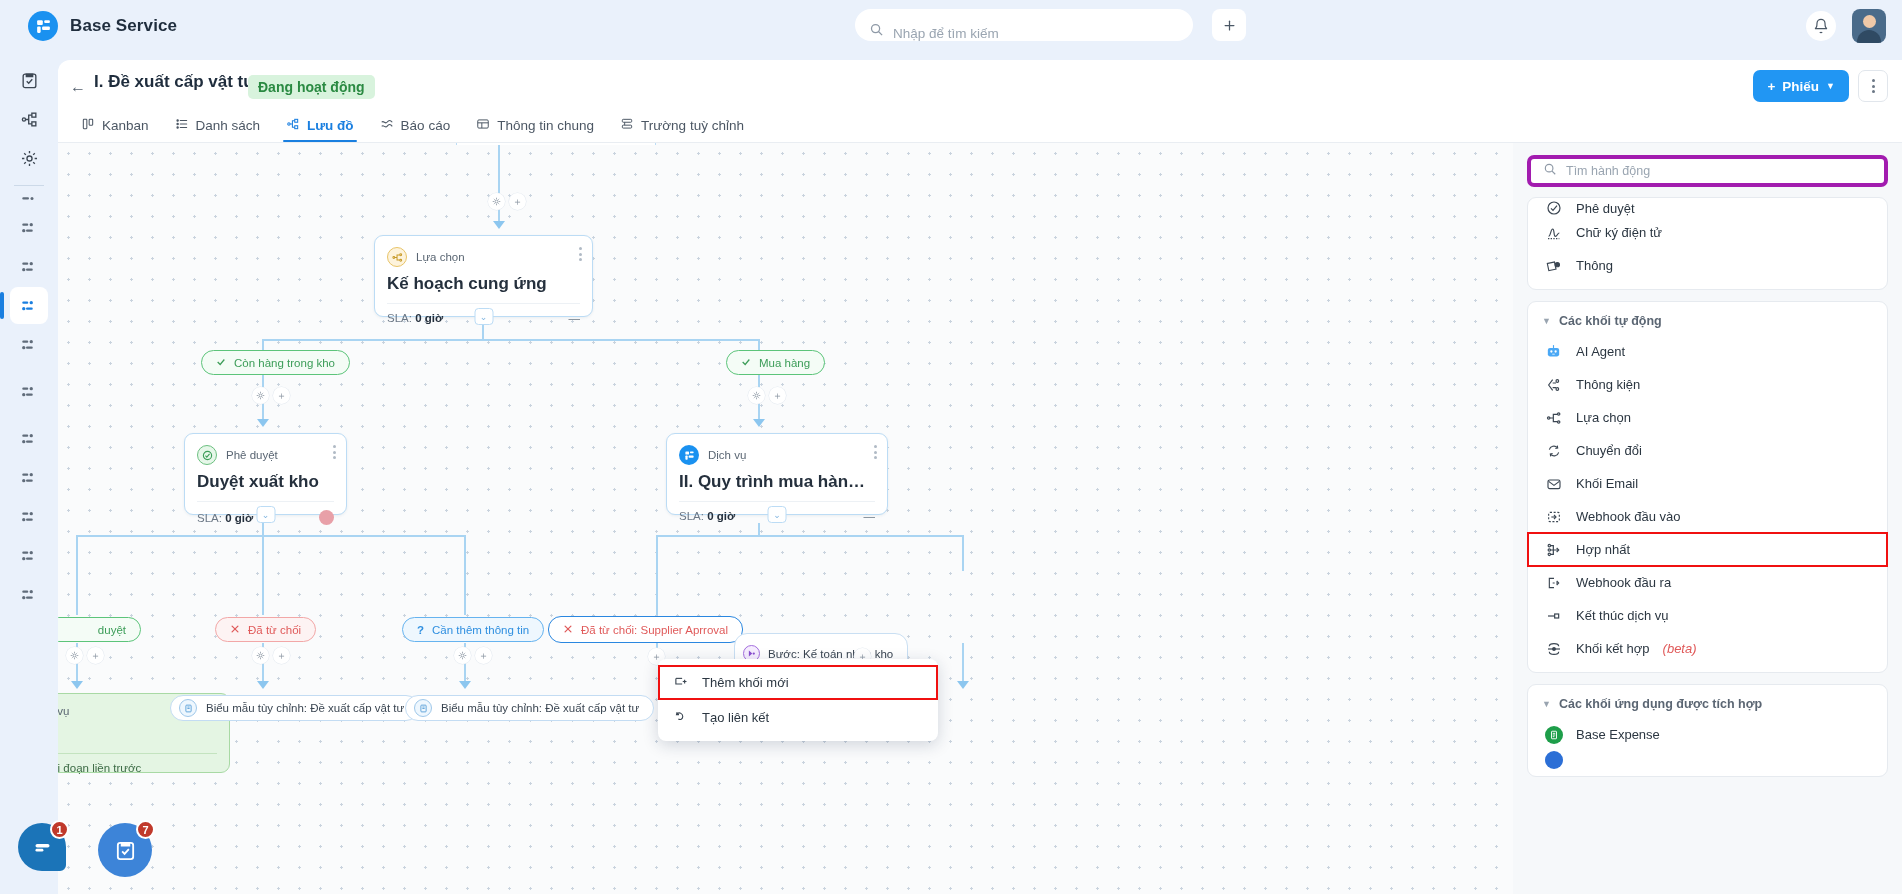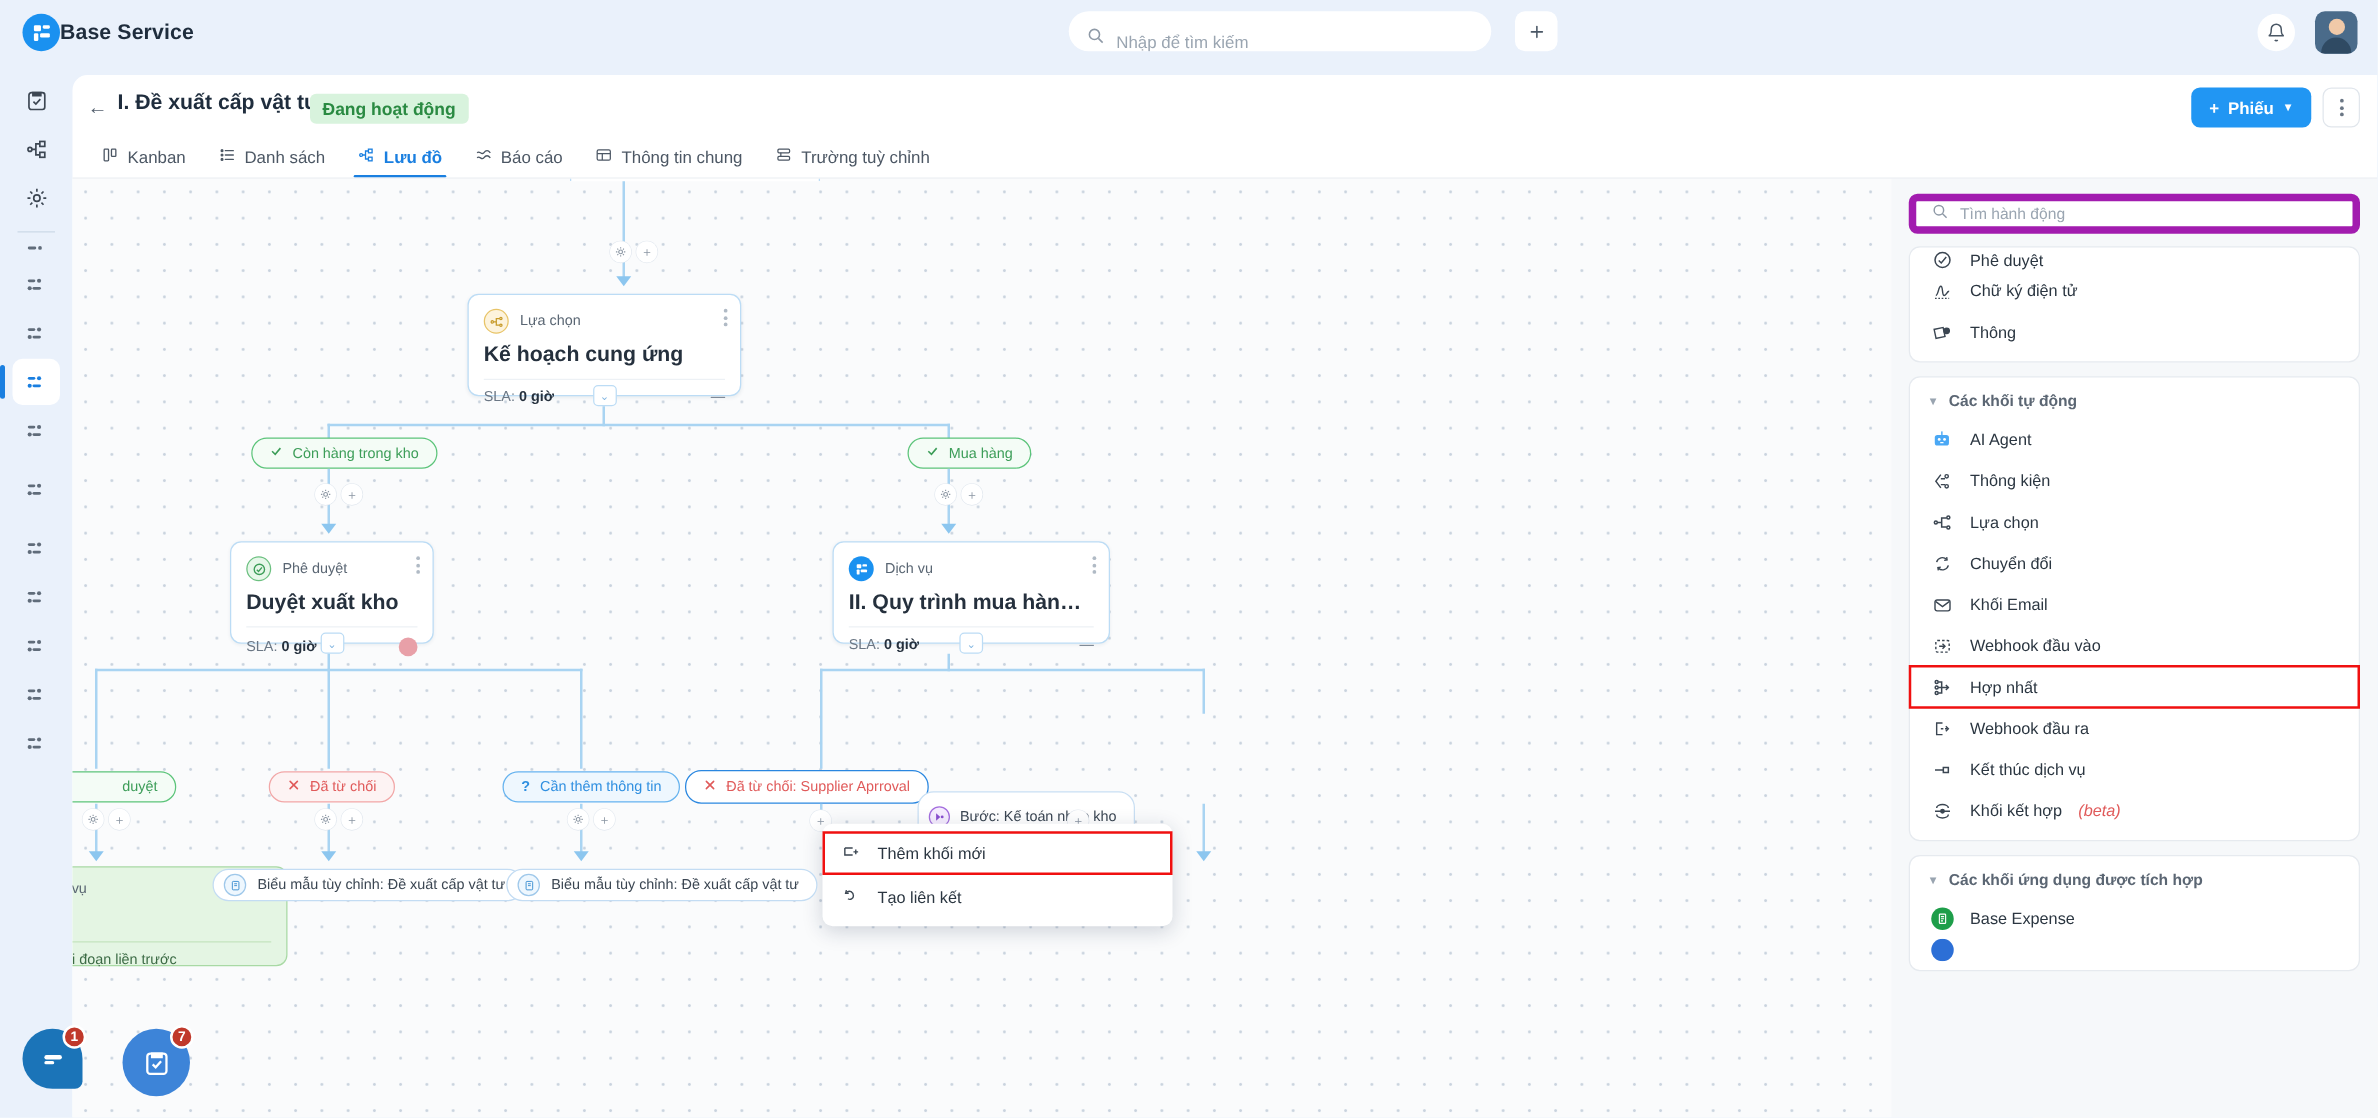--- a/index.html
+++ b/index.html
@@ -9,21 +9,21 @@
     background: #eaf1fb;
     overflow: hidden;
   }
   .app { position: relative; width: 1902px; height: 894px; }
 
   
   .topbar {
     position: absolute; top: 0; left: 0; width: 1902px; height: 52px;
     background: #eaf1fb; display: flex; align-items: center;
   }
-  .brand { display: flex; align-items: center; padding-left: 18px; }
+  .brand { display: flex; align-items: center; gap: 12px; padding-left: 28px; }
   .brand-logo {
     width: 30px; height: 30px; border-radius: 50%;
     background: #1a91f0; display: flex; align-items: center; justify-content: center;
   }
   .brand-name { font-size: 17px; font-weight: 700; color: #1f2d3d; letter-spacing: .1px; }
   .global-search {
     position: absolute; left: 855px; top: 9px; width: 338px; height: 32px;
     background: #fff; border-radius: 17px; display: flex; align-items: flex-end;
     padding: 0 14px; gap: 9px;
   }
@@ -194,21 +194,21 @@
     padding: 0 16px; font-size: 13px; color: #2b3641;
   }
   .ctx-item.highlight { outline: 2.5px solid #f01010; outline-offset: -2px; }
 
   
   .side {
     position: absolute; left: 1455px; top: 83px; width: 389px; height: 751px;
     background: #f6f8fa; padding: 12px 14px; overflow: hidden;
   }
   .side-search {
-    height: 32px; background: #fff; border: 6px solid #a21caf; border-radius: 7px;
+    height: 32px; background: #fff; border: 4px solid #a21caf; border-radius: 7px;
     display: flex; align-items: center; gap: 9px; padding: 0 12px; margin-bottom: 10px;
   }
   .side-search input {
     border: 0; outline: 0; font-size: 12.5px; color: #303a45;
     background: transparent; width: 100%; font-family: inherit;
   }
   .side-search input::placeholder { color: #9aa5b1; }
   .side-card {
     background: #fff; border: 1px solid #e6eaef; border-radius: 9px;
     margin-bottom: 11px; padding: 7px 0;

